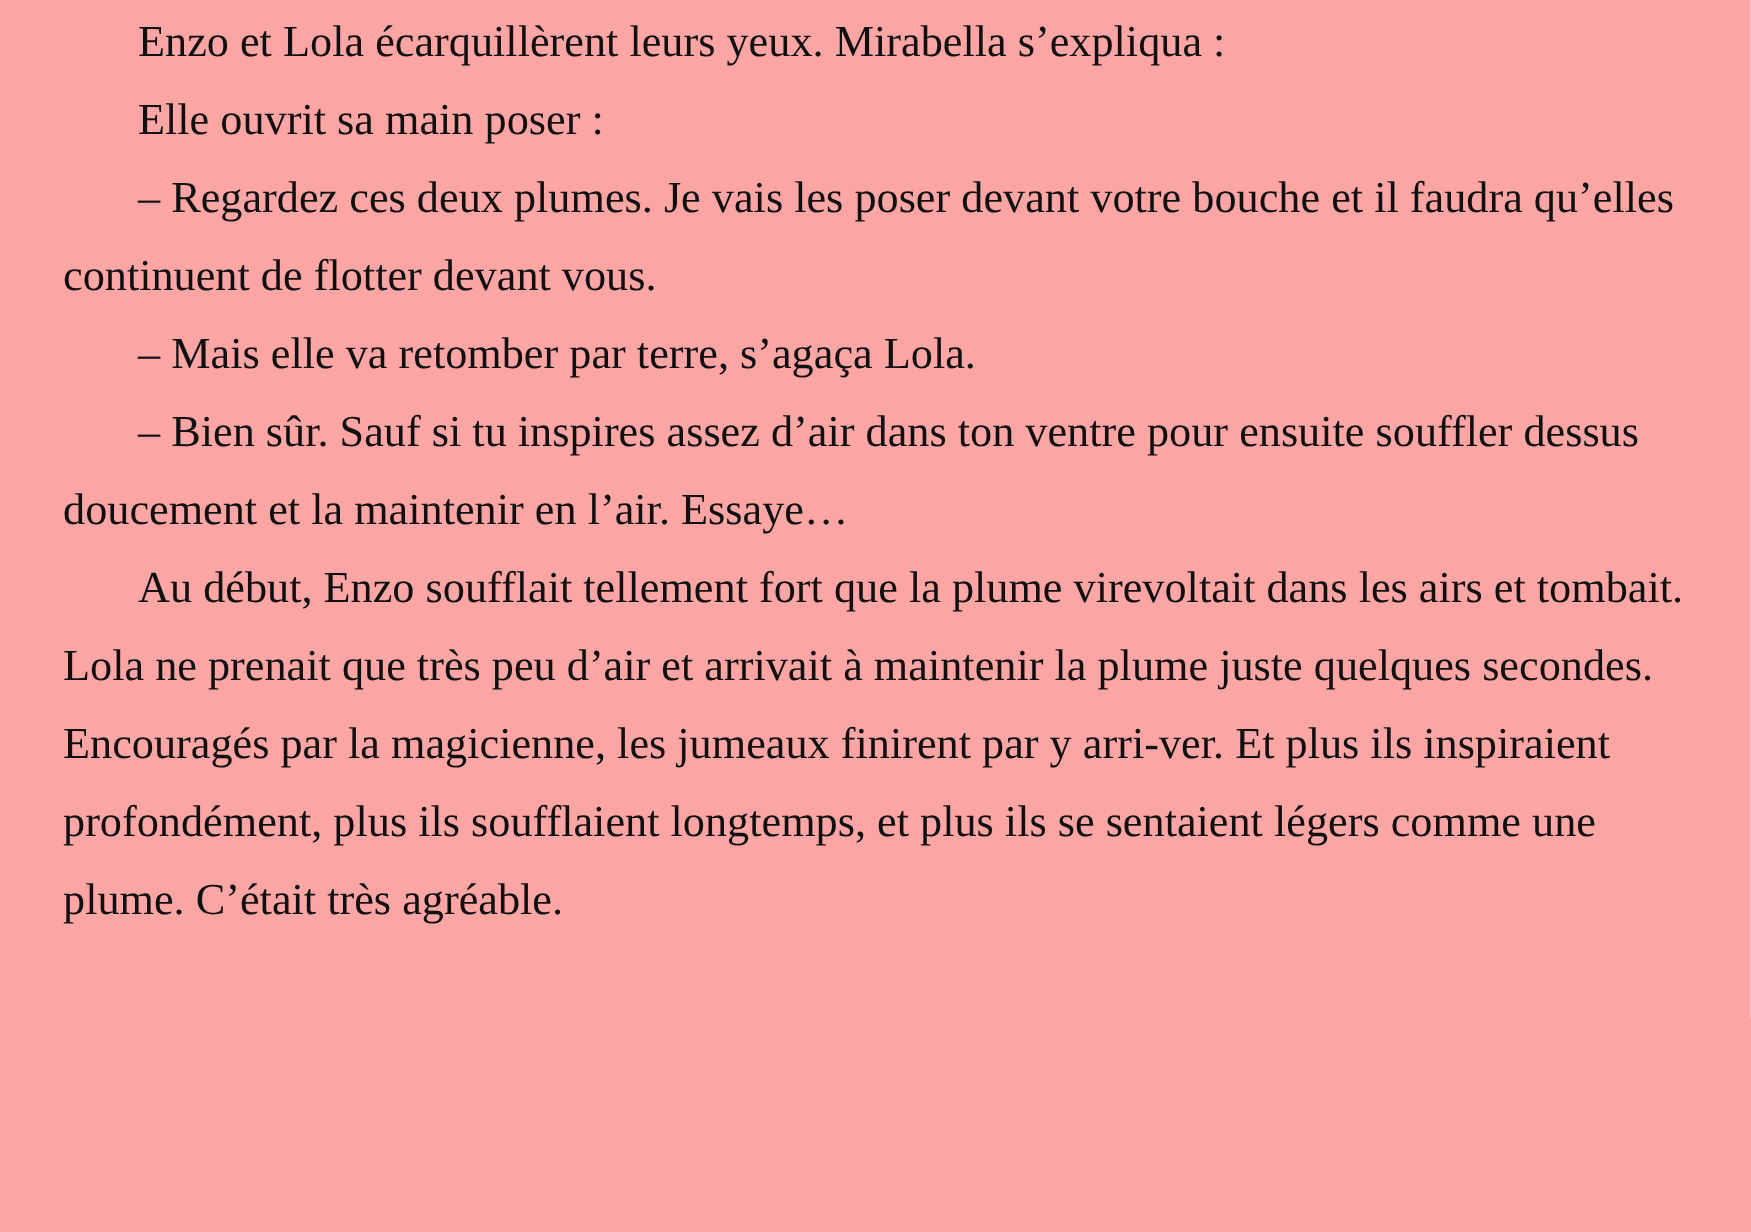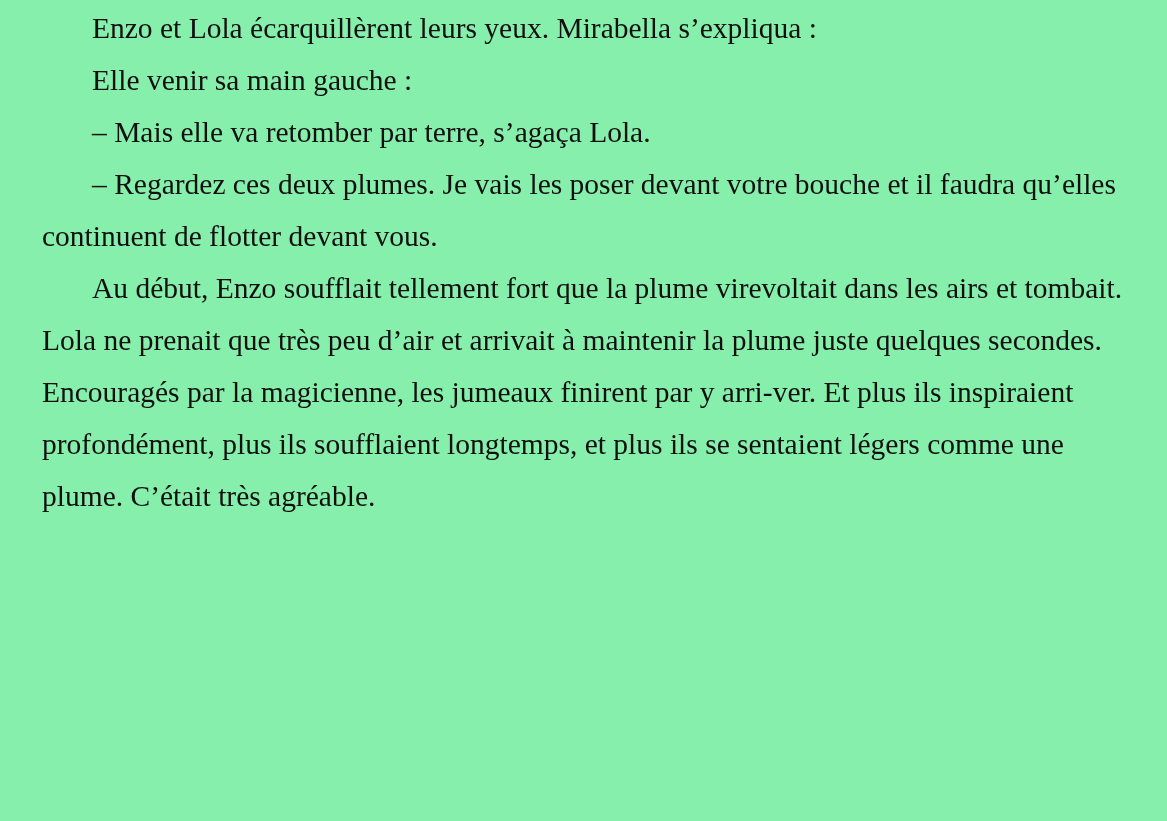--- a/index.html
+++ b/index.html
@@ -12,21 +12,21 @@
     height: 821px;
     overflow: hidden;
     font-family: "Liberation Serif", "DejaVu Serif", serif;
     color: #101010;
   }
   .page {
     box-sizing: border-box;
     width: 1167px;
     height: 821px;
     padding: 0 40px 0 42px;
-    background: #86efac;
+    background: #fca5a5;
   }
   .body-text {
     font-size: 29.5px;
     line-height: 52px;
     text-align: left;
     hyphens: manual;
   }
   .para {
     margin: 0;
     text-indent: 50px;
@@ -34,18 +34,19 @@
   .para.first {
     padding-top: 2px;
   }
 </style>
 </head>
 <body>
 
 <div class="page">
   <div class="body-text">
     <p class="para first">Enzo et Lola écarquillèrent leurs yeux. Mirabella s’expliqua :</p>
-    <p class="para">Elle venir sa main gauche :</p>
+    <p class="para">Elle ouvrit sa main poser :</p>
+    <p class="para">– Regardez ces deux plumes. Je vais les poser devant votre bouche et il faudra qu’elles continuent de flotter devant vous.</p>
     <p class="para">– Mais elle va retomber par terre, s’agaça Lola.</p>
-    <p class="para">– Regardez ces deux plumes. Je vais les poser devant votre bouche et il faudra qu’elles continuent de flotter devant vous.</p>
+    <p class="para">– Bien sûr. Sauf si tu inspires assez d’air dans ton ventre pour ensuite souffler dessus doucement et la maintenir en l’air. Essaye…</p>
     <p class="para">Au début, Enzo soufflait tellement fort que la plume virevoltait dans les airs et tombait. Lola ne prenait que très peu d’air et arrivait à maintenir la plume juste quelques secondes. Encouragés par la magicienne, les jumeaux finirent par y arri-ver. Et plus ils inspiraient profondément, plus ils soufflaient longtemps, et plus ils se sentaient légers comme une plume. C’était très agréable.</p>
   </div>
 </div>
 
 </body></html>

